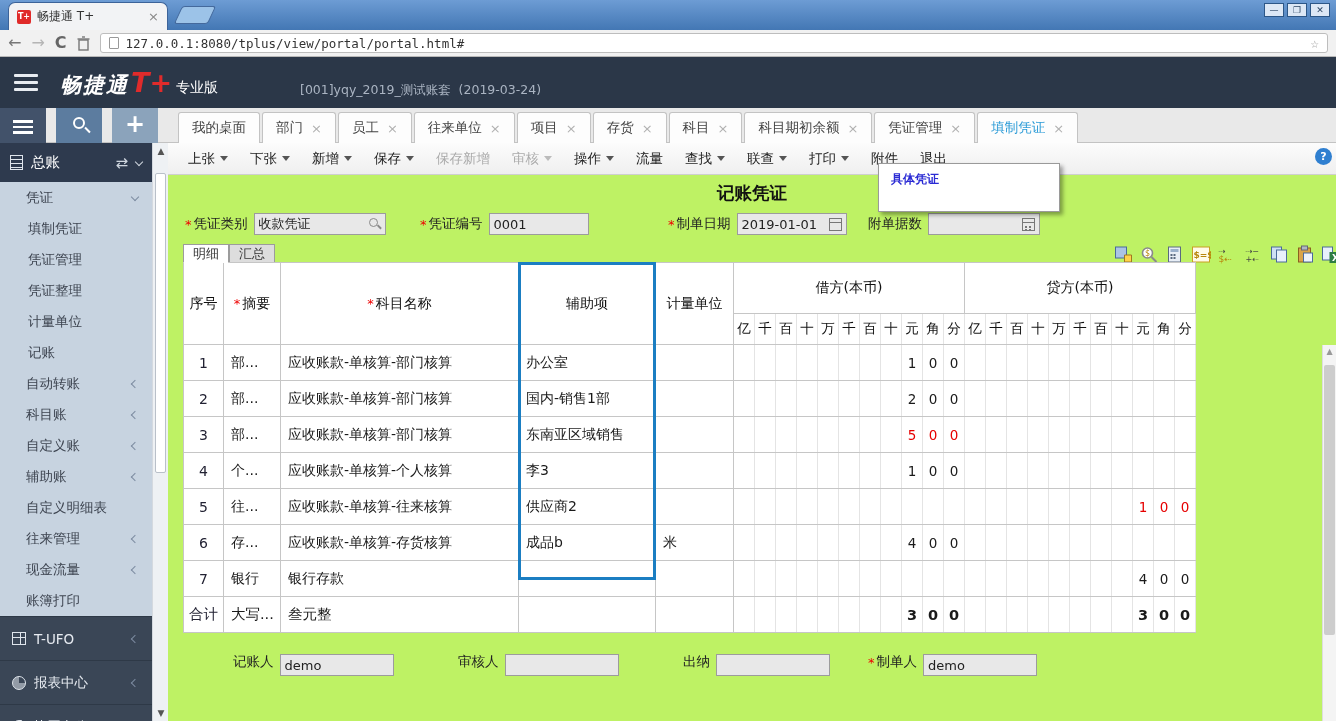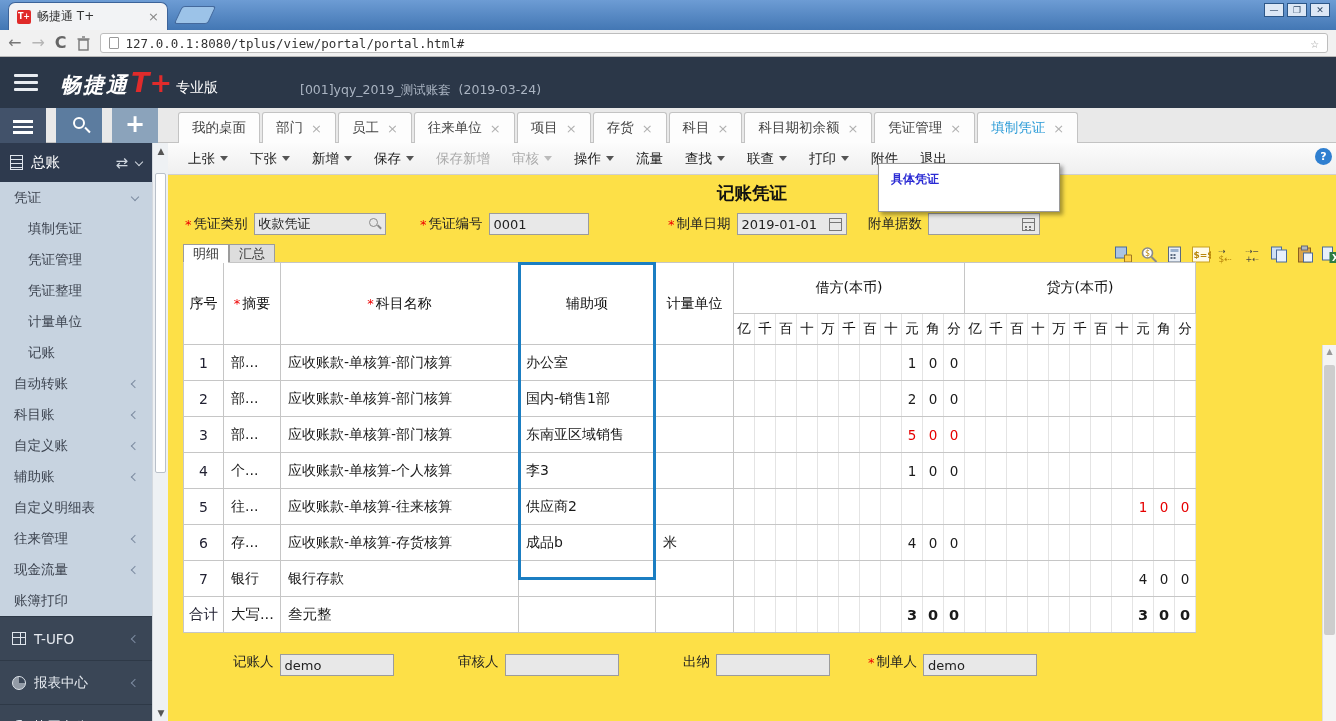--- a/index.html
+++ b/index.html
@@ -66,36 +66,36 @@
 
   
   .sidebar { position:absolute; left:0; top:143px; width:152px; height:578px; background:#c7d3e0; overflow:hidden; }
   .side-module { height:39px; background:#2e3a4e; color:#fff; display:flex; align-items:center; padding:0 10px; gap:8px; font-size:14.5px; }
   .side-module .swap { margin-left:auto; font-size:15px; color:#cfd6df; }
   .chev { display:inline-block; width:6px; height:6px; border-left:1.5px solid #7c8ba0; border-bottom:1.5px solid #7c8ba0; }
   .chev.down { transform:rotate(-45deg); margin-top:-2px; }
   .chev.left { transform:rotate(45deg); }
   .side-item { height:31px; display:flex; align-items:center; padding-right:14px; color:#3d4450; font-size:13.5px; }
   .side-item .lbl { flex:1; }
-  .ind1 { padding-left:14px;justify-content:center; } .ind2 { padding-left:28px; }
+  .ind1 { padding-left:26px;justify-content:center; } .ind2 { padding-left:28px; }
   .side-bottom { background:#3a4656; color:#e7ebf1; }
   .side-bottom .side-item { height:44px; color:#e7ebf1; border-top:1px solid #2e3947; padding-left:12px; gap:8px;align-items:center; }
   .icon-ledger { width:13px; height:15px; border:1px solid #dfe5ec; background:repeating-linear-gradient(to bottom,transparent 0 3px,#dfe5ec 3px 4px); }
   .icon-grid { width:14px; height:13px; border:1px solid #dfe5ec;
     background:linear-gradient(#dfe5ec,#dfe5ec) 0 4px/14px 1px no-repeat, linear-gradient(#dfe5ec,#dfe5ec) 7px 0/1px 13px no-repeat; }
   .icon-pie { width:14px; height:14px; border-radius:50%; border:1px solid #dfe5ec;
     background:conic-gradient(transparent 0 90deg,#dfe5ec88 90deg 360deg); }
   .icon-globe { width:14px; height:14px; border-radius:50%; border:1px solid #dfe5ec; position:relative; }
   .icon-globe::before { content:''; position:absolute; left:4px; top:-1px; width:5px; height:13px; border:1px solid #dfe5ec; border-radius:50%; }
   .side-scroll { position:absolute; left:152px; top:143px; width:16px; height:578px; background:#eef1f4; border-left:1px solid #d4d9df; }
   .side-scroll .arr { position:absolute; left:0; width:16px; text-align:center; color:#555; font-size:9px; }
   .side-scroll .thumb { position:absolute; left:2px; top:30px; width:11px; height:300px; background:#fff; border:1px solid #b9c0c9; border-radius:2px; }
 
   
-  .content { position:absolute; left:168px; top:143px; width:1168px; height:578px; background:#fde047; }
+  .content { position:absolute; left:168px; top:143px; width:1168px; height:578px; background:#bef264; }
   .ctoolbar { position:absolute; left:0; top:0; width:1168px; height:32px; background:linear-gradient(#fcfcfc,#efefef); border-bottom:1px solid #cfcfcf; }
   #toolbar-buttons { position:absolute; left:20px; top:0; height:31px; display:flex; align-items:center; gap:22px; }
   .tbtn { display:flex; align-items:center; gap:5px; color:#222; font-size:13.5px; cursor:default; }
   .tbtn.disabled { color:#aaa; }
   .caret { width:0; height:0; border-left:4px solid transparent; border-right:4px solid transparent; border-top:5px solid #555; }
   .tbtn.disabled .caret { border-top-color:#bbb; }
   .help-circle { position:absolute; right:4px; top:5px; width:17px; height:17px; border-radius:50%; background:#2f7fd0; color:#fff;
     font-size:11px; font-weight:bold; text-align:center; line-height:17px; }
   .dropdown-menu { position:absolute; left:710px; top:20px; width:182px; background:#fff; border:1px solid #9a9a9a;
     box-shadow:3px 3px 4px rgba(0,0,0,.35); z-index:30; }

